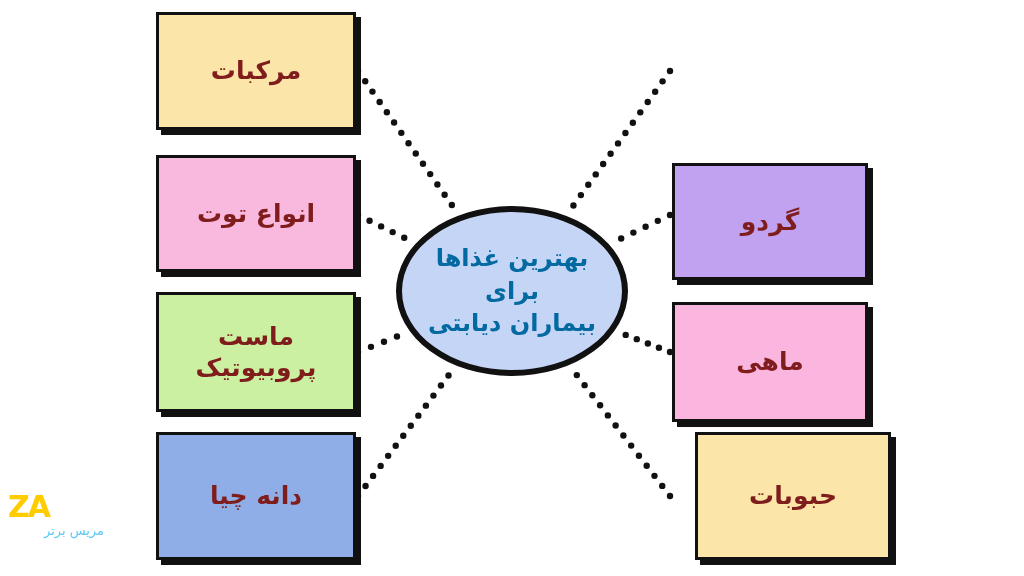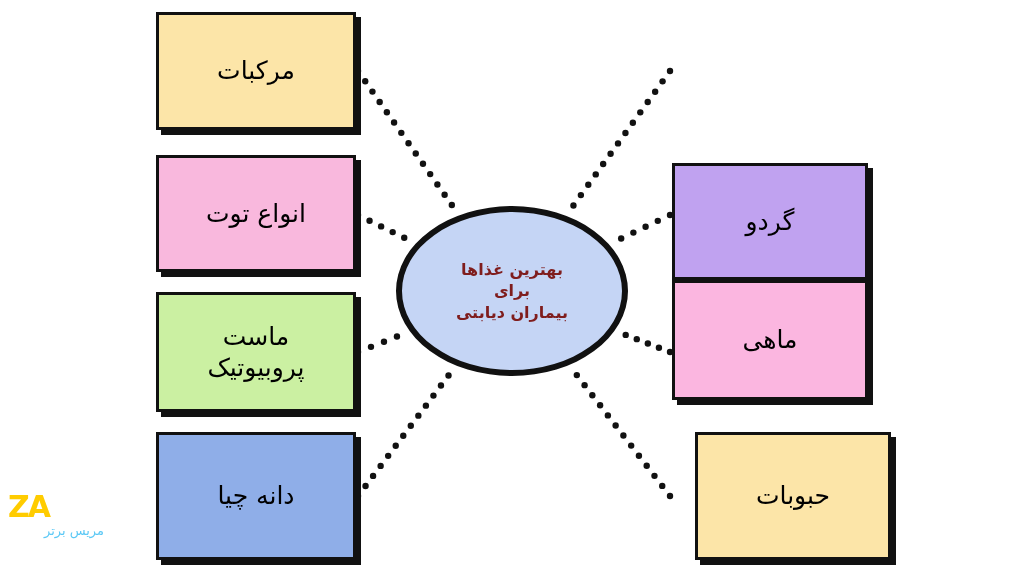--- a/index.html
+++ b/index.html
@@ -28,41 +28,41 @@
     box-sizing: border-box;
     border: 3px solid #111111;
     box-shadow: 5px 5px 0 #111111;
     display: flex;
     align-items: center;
     justify-content: center;
     text-align: center;
   }
   .node-label {
     font-size: 25px;
-    font-weight: normal;
-    color: #000000;
+    font-weight: bold;
+    color: #7f1d1d;
     line-height: 1.25;
     direction: rtl;
     padding: 0 6px;
     white-space: pre-line;
   }
   #center-node {
     position: absolute;
     box-sizing: border-box;
     border: 6px solid #111111;
     border-radius: 50%;
     display: flex;
     align-items: center;
     justify-content: center;
     text-align: center;
   }
   #center-label {
-    font-size: 16px;
+    font-size: 24px;
     font-weight: bold;
-    color: #7f1d1d;
+    color: #0369a1;
     line-height: 1.35;
     direction: rtl;
     white-space: pre-line;
   }
   #logo {
     position: absolute;
     left: 8px;
     top: 492px;
     width: 96px;
     height: 72px;
@@ -181,21 +181,21 @@
   <div class="node" style="left: 156px; top: 292px; width: 200px; height: 120px; background: rgb(203, 240, 162);">
     <div class="node-label">ماست
 پروبیوتیک</div>
   </div>
   <div class="node" style="left: 156px; top: 432px; width: 200px; height: 128px; background: rgb(143, 174, 232);">
     <div class="node-label">دانه چیا</div>
   </div>
   <div class="node" style="left: 672px; top: 155px; width: 196px; height: 117px; background: rgb(192, 162, 240); margin-top: 8px;">
     <div class="node-label">گردو</div>
   </div>
-  <div class="node" style="left: 672px; top: 280px; width: 196px; height: 120px; background: rgb(251, 182, 224);">
+  <div class="node" style="left: 672px; top: 302px; width: 196px; height: 120px; background: rgb(251, 182, 224);">
     <div class="node-label">ماهی</div>
   </div>
   <div class="node" style="left: 672px; top: 432px; width: 196px; height: 128px; background: rgb(252, 229, 168); margin-left: 23px;">
     <div class="node-label">حبوبات</div>
   </div>
 
   <div id="logo">
     <div id="logo-mark">ZA</div>
     <div id="logo-sub">مریس برتر</div>
   </div>

